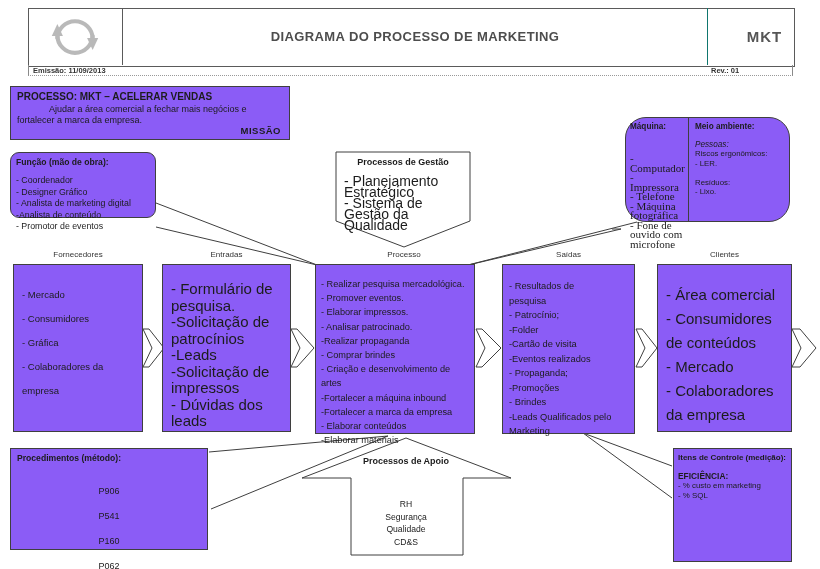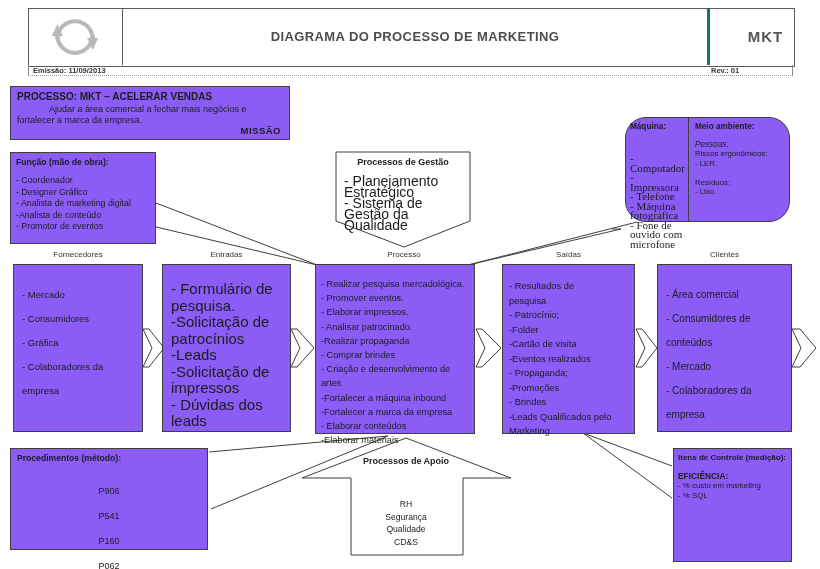--- a/index.html
+++ b/index.html
@@ -8,33 +8,33 @@
     font-family:"Liberation Sans",sans-serif;color:#1c1c1c;
   }
   #underlay{position:absolute;left:0;top:0;width:820px;height:569px;}
   .abs{position:absolute;}
   .box{position:absolute;border:1px solid #3f3f3f;background:#8b5cf6;box-sizing:border-box;}
   
   .h-frame{left:28px;top:8px;width:765px;height:57px;border:1px solid #5a5a5a;background:#fff;}
   .h-logo-cell{left:28px;top:8px;width:95px;height:57px;border-right:1px solid #5a5a5a;display:flex;align-items:center;justify-content:center;box-sizing:border-box;}
   .h-title-cell{left:123px;top:8px;width:584px;height:57px;display:flex;align-items:center;justify-content:center;
     font-size:13px;font-weight:bold;color:#4d4d4d;letter-spacing:.4px;}
-  .h-mkt-cell{left:707px;top:8px;width:86px;height:57px;border-left:3px solid #0f766e;display:flex;align-items:center;justify-content:center;
+  .h-mkt-cell{left:707px;top:8px;width:86px;height:57px;border-left:1px solid #0f766e;display:flex;align-items:center;justify-content:center;
     font-size:15px;font-weight:bold;color:#555;letter-spacing:1px;box-sizing:border-box;padding-left:28px;}
   .h-sub{left:28px;top:65px;width:765px;height:11px;border:1px solid #8a8a8a;border-top:none;border-bottom:1px dotted #999;box-sizing:border-box;
     font-size:7.5px;font-weight:bold;color:#333;}
   .h-emissao{position:absolute;left:4px;top:1px;}
   .h-rev{position:absolute;left:682px;top:1px;}
   
   #processo-missao{left:10px;top:86px;width:280px;height:54px;}
   .pm-title{font-size:10px;font-weight:bold;margin:4px 6px 2px 6px;}
   .pm-body{font-size:9px;line-height:11px;margin:0 34px 0 6px;text-indent:32px;}
   .pm-missao{position:absolute;right:8px;bottom:3px;font-size:9.5px;font-weight:bold;letter-spacing:.5px;}
   
-  #funcao{left:10px;top:152px;width:146px;height:92px;padding:4px 5px;}
+  #funcao{left:10px;top:152px;width:146px;height:66px;padding:4px 5px;border-radius:9px;}
   .small-title{font-size:8.6px;font-weight:bold;}
   .funcao-items{margin-top:8px;font-size:8.8px;line-height:11.5px;}
   
   #gestao-text{left:336px;top:157px;width:134px;}
   .gestao-title{text-align:center;font-size:9px;font-weight:bold;}
   .gestao-items{margin-top:9px;font-size:14px;line-height:11px;padding-left:8px;}
   
   #maqmeio{left:625px;top:117px;width:165px;height:105px;border-radius:21px;}
   .mm-divider{position:absolute;left:62px;top:0;width:1px;height:100%;background:#3f3f3f;}
   #maquina{position:absolute;left:0;top:0;width:62px;padding:4px 3px 0 4px;box-sizing:border-box;}
@@ -44,21 +44,21 @@
   .meio-pessoas{margin-top:9px;font-size:8.2px;font-style:italic;}
   .meio-lines{font-size:7.8px;line-height:9.5px;}
   .meio-line{min-height:9.5px;}
   
   .col-h{position:absolute;top:250px;font-size:8px;color:#333;text-align:center;}
   
   #box-fornecedores{left:13px;top:264px;width:130px;height:168px;padding:18px 4px 0 8px;font-size:9.5px;line-height:24px;}
   #box-entradas{left:162px;top:264px;width:129px;height:168px;padding:16px 2px 7px 8px;font-size:15px;line-height:16.5px;}
   #box-processo{left:315px;top:264px;width:160px;height:170px;padding:12px 2px 0 5px;font-size:9.2px;line-height:14.2px;}
   #box-saidas{left:502px;top:264px;width:133px;height:170px;padding:14px 21px 0 6px;font-size:9.3px;line-height:14.5px;}
-  #box-clientes{left:657px;top:264px;width:135px;height:168px;padding:18px 3px 0 8px;font-size:10px;line-height:24px;}
+  #box-clientes{left:657px;top:264px;width:135px;height:168px;padding:18px 3px 0 8px;font-size:15px;line-height:24px;}
   
   #procedimentos{left:10px;top:448px;width:198px;height:102px;padding:4px 6px;}
   .proc-items{margin-top:16px;text-align:center;font-size:9px;line-height:25px;}
   
   .apoio-title{left:336px;top:456px;width:140px;text-align:center;font-size:9px;font-weight:bold;}
   .apoio-items{left:346px;top:498px;width:120px;text-align:center;font-size:8.6px;line-height:12.5px;}
   
   #controle{left:673px;top:448px;width:119px;height:114px;padding:4px 4px;}
   .ctl-title{font-size:8px;font-weight:bold;white-space:nowrap;}
   .ctl-sub{margin-top:9px;font-size:8.4px;font-weight:bold;}

